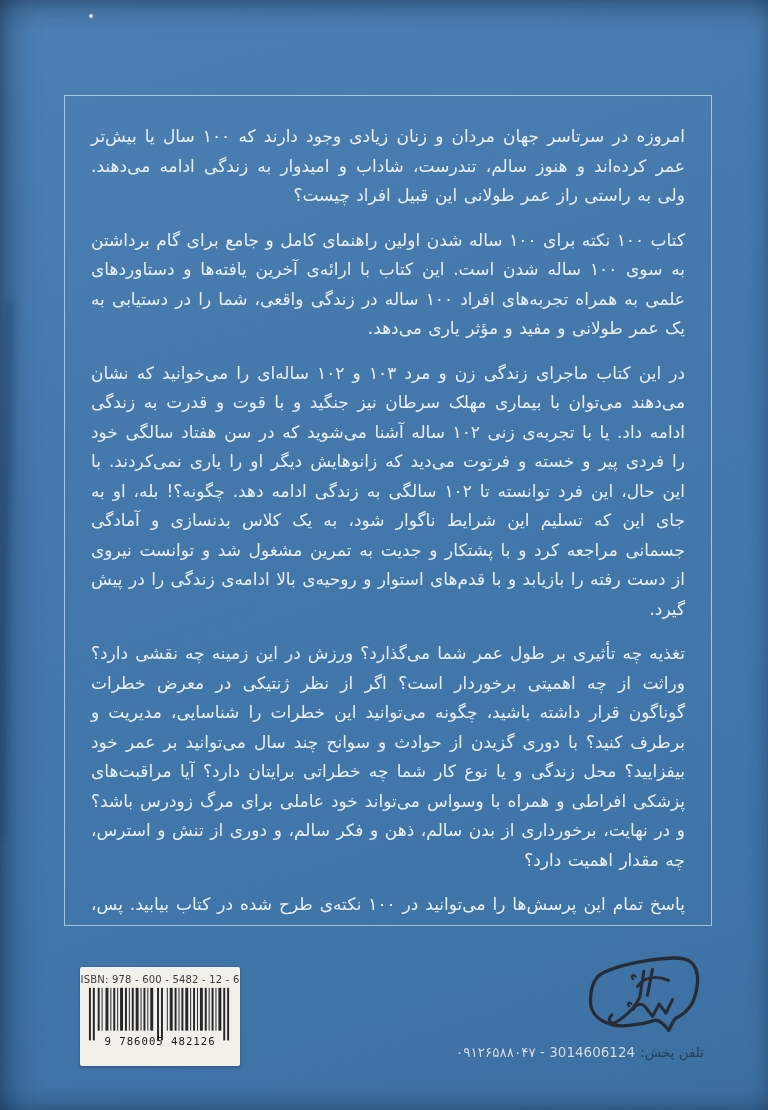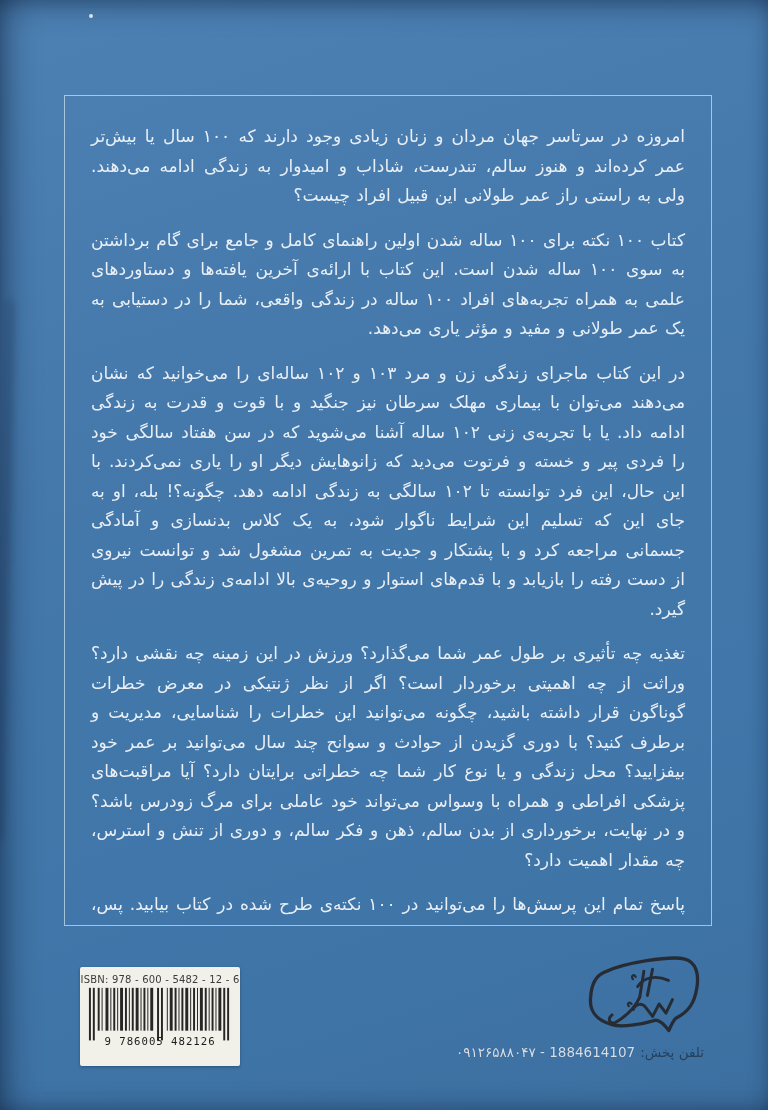--- a/index.html
+++ b/index.html
@@ -142,16 +142,16 @@
     <path d="M 80,15 L 72,41" stroke-width="3"></path>
     <path d="M 64,42 C 59,51 50,59 37,65 C 31,67 28,61 34,57" stroke-width="3"></path>
     <path d="M 59,23 C 57,19 61,17 62,21" stroke-width="2.2"></path>
 
     <path d="M 97,48 L 89,61 L 83,51 L 75,63 L 69,53 C 65,47 58,49 56,54" stroke-width="3"></path>
     <path d="M 52,50 C 50,47 53,45 55,48" stroke-width="2.2"></path>
   </svg>
 
   <div class="phone-line">
     <span class="phone-label">تلفن پخش:</span>
-    <span class="phone-numbers">1884614107 - ۰۹۱۲۶۵۸۸۰۴۷</span>
+    <span class="phone-numbers">3014606124 - ۰۹۱۲۶۵۸۸۰۴۷</span>
   </div>
 
 </div>
 
 </body></html>

